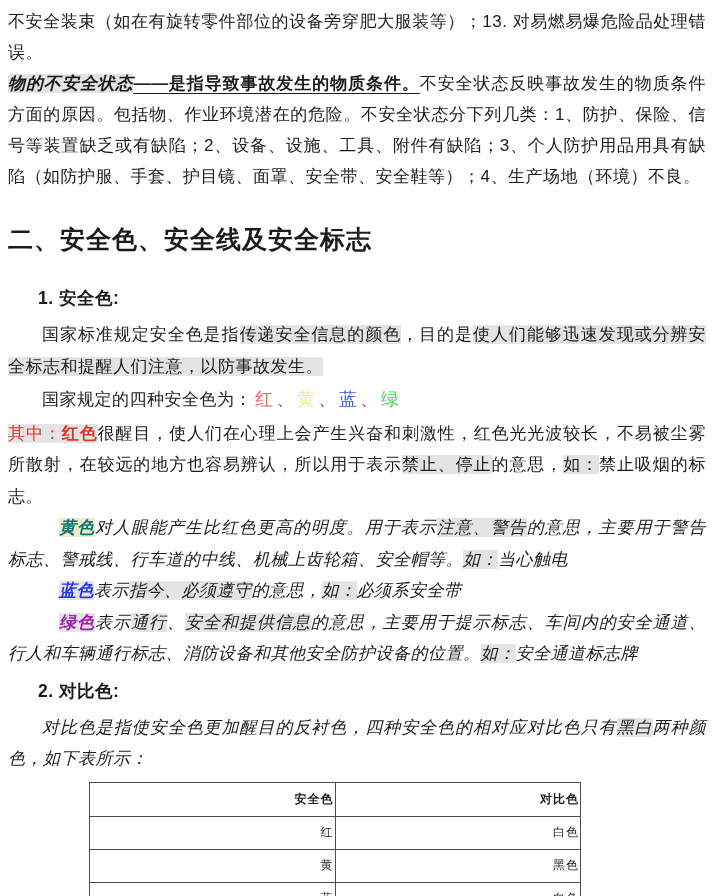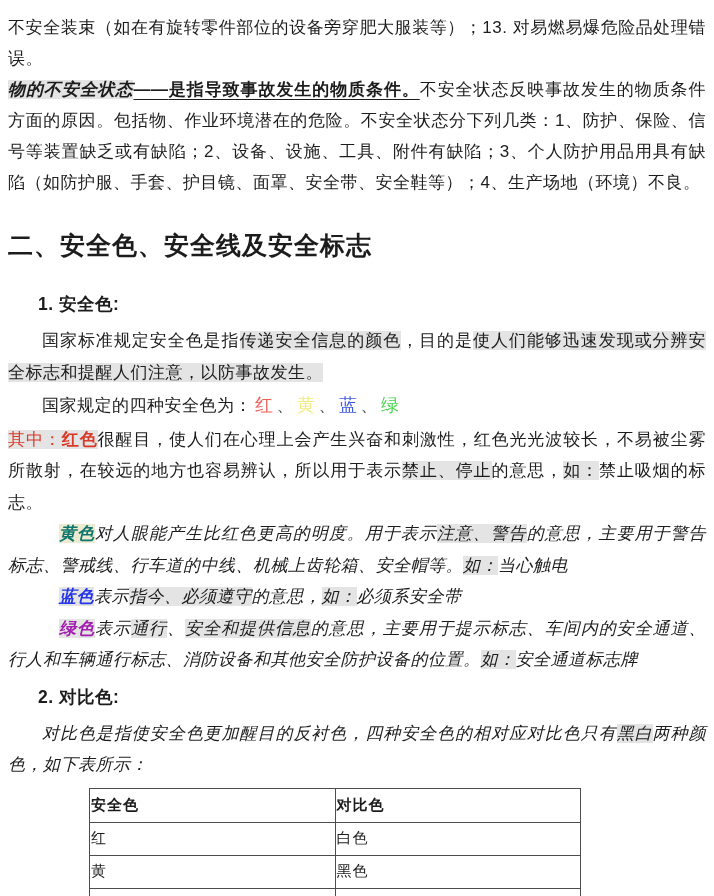--- a/index.html
+++ b/index.html
@@ -1,21 +1,21 @@
 <!DOCTYPE html>
 <html lang="zh"><head>
 <meta charset="utf-8">
 <style>
   html,body{margin:0;padding:0;}
   body{
     width:714px;height:896px;background:#ffffff;overflow:hidden;
     font-family:"Liberation Serif","DejaVu Serif",serif;
     color:#1c1c1c;
   }
-  .page{width:714px;height:632px;box-sizing:border-box;padding:12px 8px 0 8px;background:#fff;}
+  .page{width:714px;height:632px;box-sizing:border-box;padding:6px 8px 0 8px;background:#fff;}
 
   
   .para{margin:0;text-align:justify;}
   .sans{font-family:"Liberation Sans","DejaVu Sans",sans-serif;}
   .body-top{font-size:17px;line-height:31px;letter-spacing:0.5px;}
   .body-mid{font-size:17px;line-height:31.5px;letter-spacing:0.5px;}
   .kai{font-style:italic;}
   .indent2{text-indent:2em;}
   .indent3{text-indent:3em;}
 
@@ -54,22 +54,22 @@
 
   
   .contrast-table{
     border-collapse:collapse;
     margin:7px 0 0 81px;
     width:492px;
     table-layout:fixed;
   }
   .contrast-table th,.contrast-table td{
     border:1.5px solid #4d4d4d;
-    text-align:left;vertical-align:middle;
-    font-size:15px;letter-spacing:1px;
+    text-align:right;vertical-align:middle;
+    font-size:12px;letter-spacing:1px;
   }
   .contrast-table th{
     font-family:"Liberation Sans","DejaVu Sans",sans-serif;
     font-weight:bold;height:31px;
   }
   .contrast-table td{height:30px;font-family:"Liberation Serif","DejaVu Serif",serif;}
 </style>
 </head>
 <body>
 

